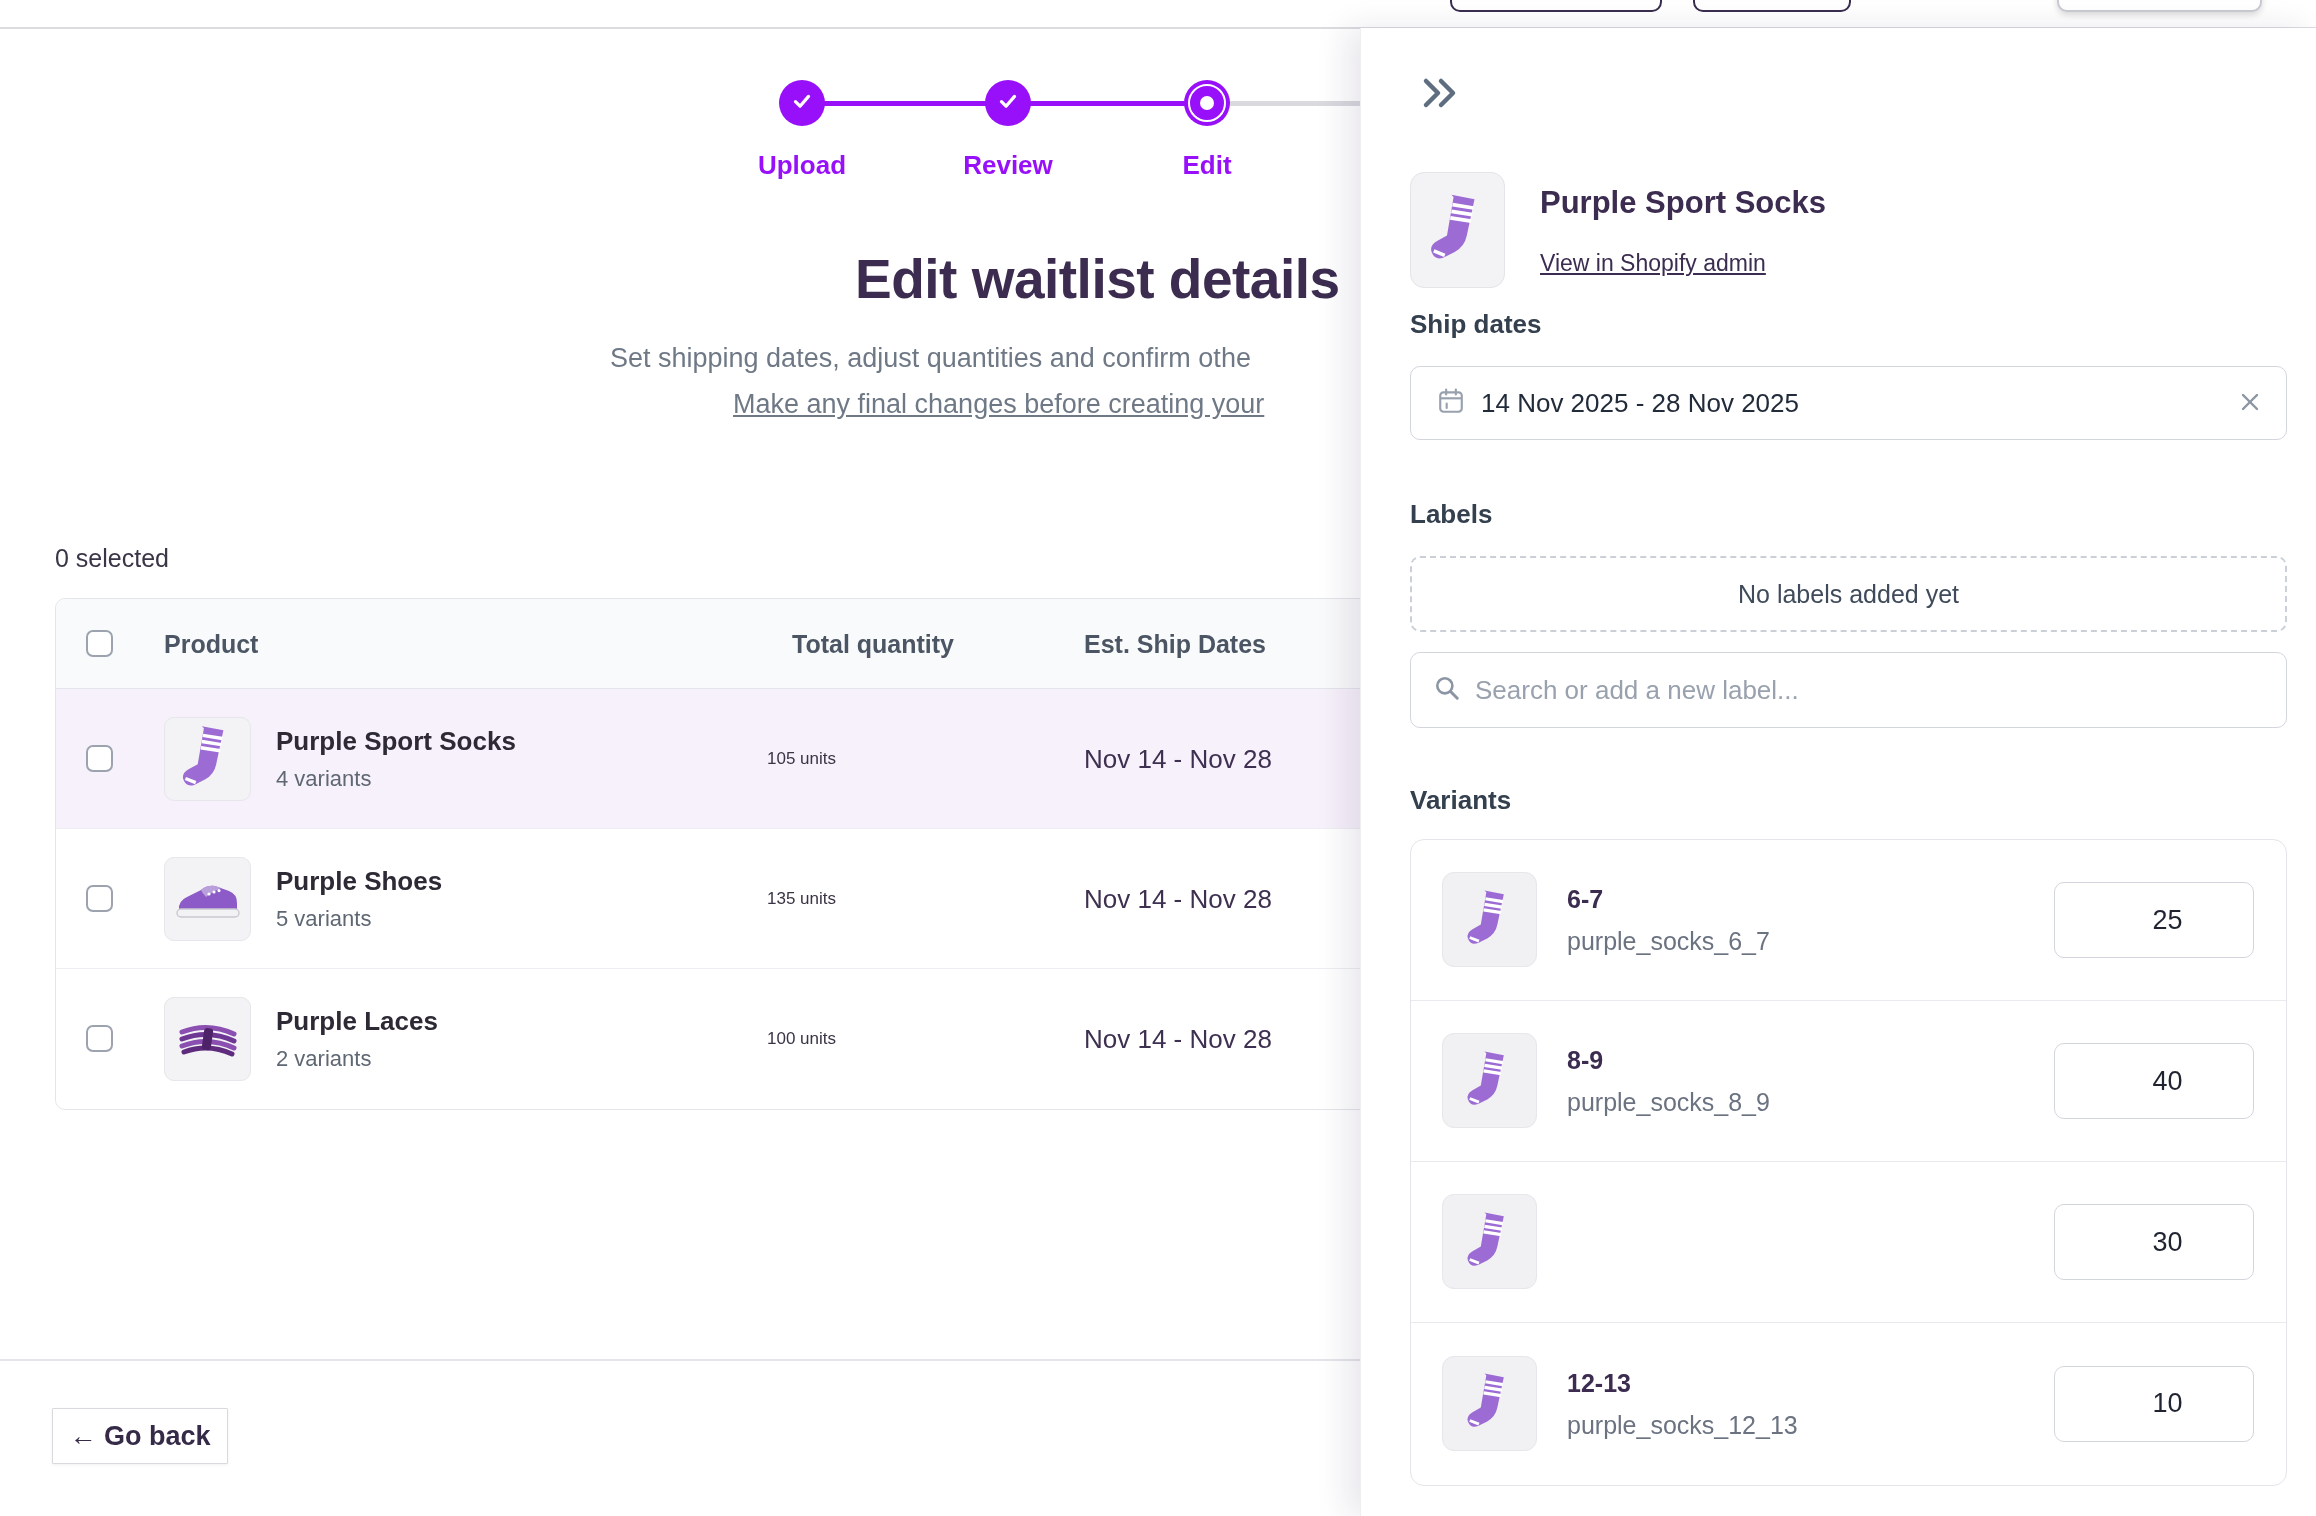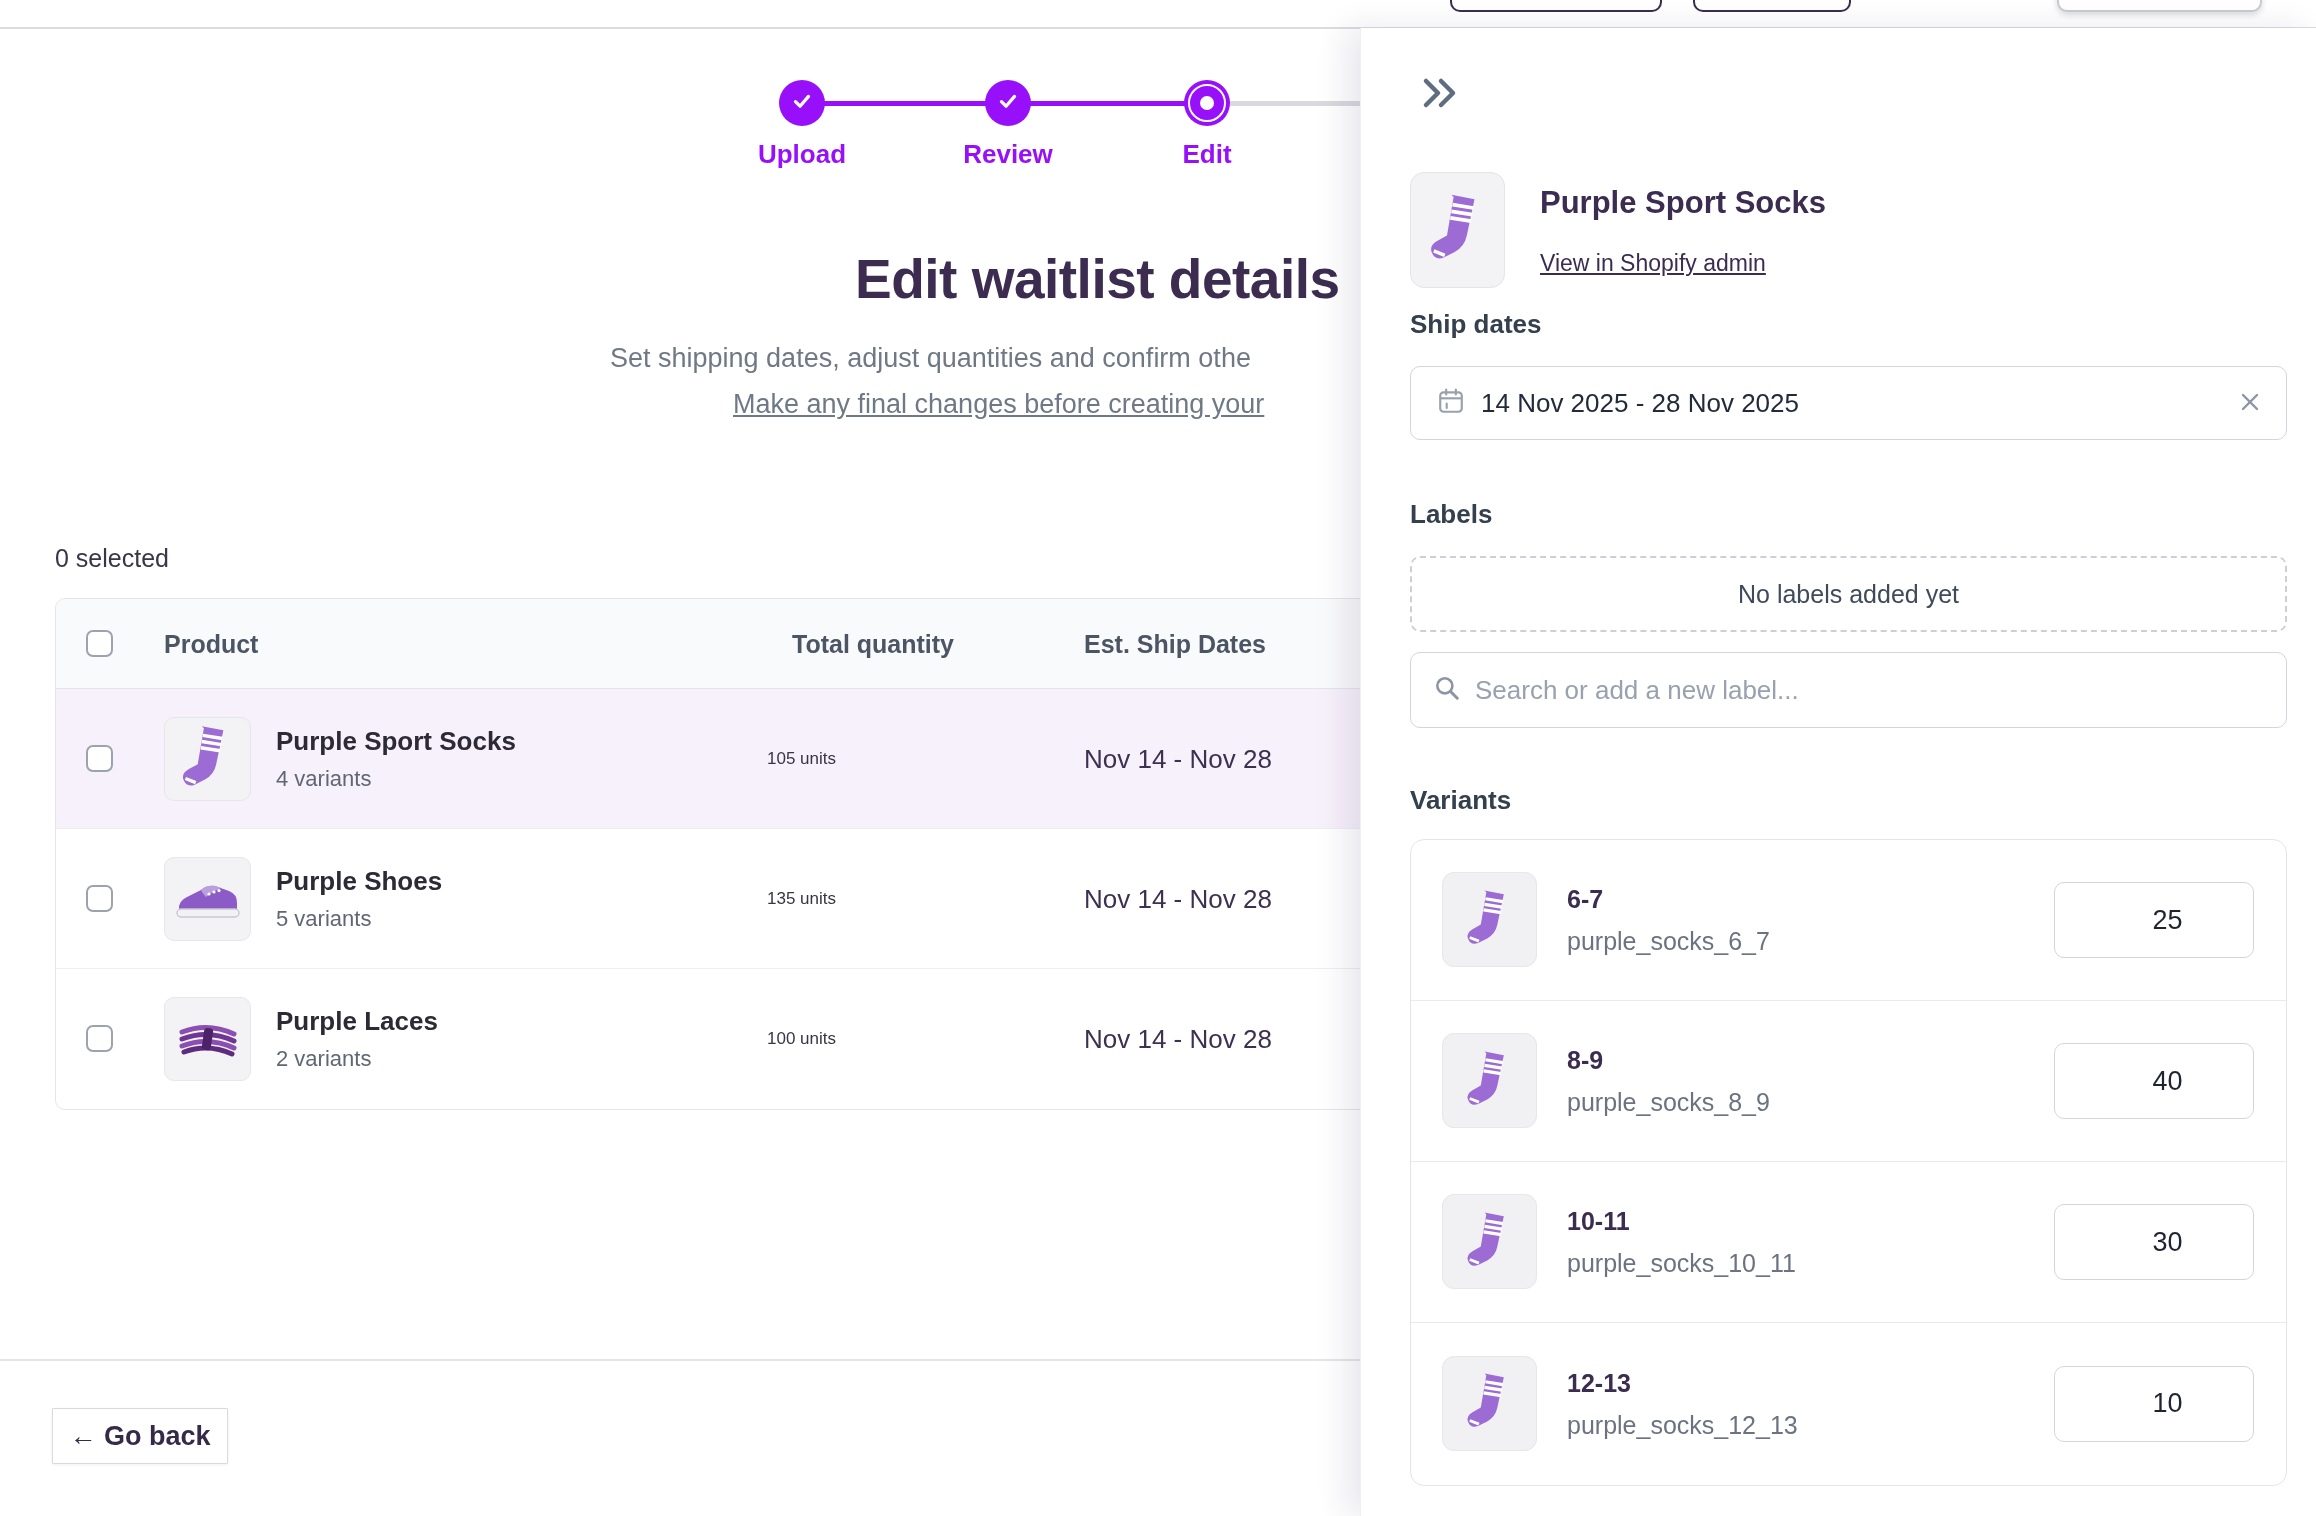--- a/index.html
+++ b/index.html
@@ -17,21 +17,21 @@
   
   .step-seg { position:absolute; height:5px; top:101px; }
   .seg-purple { left:802px; width:405px; background:var(--accent); }
   .seg-gray { left:1207px; width:200px; background:#D9D9DE; }
   .step-circle { position:absolute; top:80px; width:46px; height:46px; border-radius:50%; background:var(--accent); display:flex; align-items:center; justify-content:center; }
   .step-circle.c1 { left:779px; }
   .step-circle.c2 { left:985px; }
   .step-circle.c3 { left:1184px; }
   .step-circle.current::before { content:""; position:absolute; inset:4px; border:2.5px solid #fff; border-radius:50%; }
   .step-circle.current::after { content:""; position:absolute; left:50%; top:50%; width:14px; height:14px; margin:-7px 0 0 -7px; background:#fff; border-radius:50%; }
-  .step-label { position:absolute; top:139px; width:200px; text-align:center; font-size:26px; font-weight:600; color:var(--accent); }
+  .step-label { position:absolute; top:150px; width:200px; text-align:center; font-size:26px; font-weight:600; color:var(--accent); }
   .step-label.l1 { left:702px; }
   .step-label.l2 { left:908px; }
   .step-label.l3 { left:1107px; }
 
   
   .hero-title { position:absolute; left:855px; top:247px; font-size:55px; font-weight:bold; color:#3B2C50; white-space:nowrap; letter-spacing:-0.5px; }
   .hero-sub { position:absolute; font-size:27px; color:#6F7986; white-space:nowrap; }
   .hero-sub.s1 { left:610px; top:343px; }
   .hero-sub.s2 { left:733px; top:389px;text-decoration:underline; }
 
@@ -290,24 +290,20 @@
       <div class="vrow">
         <div class="vthumb">
           <svg width="56" height="70" viewBox="0 0 60 76">
               <path d="M24 6 L45 10 L38 43 Q36 53 27 58 L17 63 Q9 66 6 58 Q4 52 11 48 L20 43 L26 8 Z" fill="#9C6BD4"></path>
               <line x1="25" y1="15" x2="44" y2="18" stroke="#fff" stroke-width="3.4"></line>
               <line x1="24" y1="21" x2="43" y2="24" stroke="#fff" stroke-width="3.4"></line>
               <line x1="23" y1="27" x2="42" y2="30" stroke="#fff" stroke-width="3.4"></line>
               <line x1="8" y1="57" x2="18" y2="61" stroke="#fff" stroke-width="3.2"></line>
             </svg>
         </div>
-        <div class="vtext">
-          <div class="vsize">10-11</div>
-          <div class="vsku">purple_socks_10_11</div>
-        </div>
         <input class="vqty" type="text" value="30" style="">
       </div>
 
       <div class="vrow">
         <div class="vthumb">
           <svg width="56" height="70" viewBox="0 0 60 76">
               <path d="M24 6 L45 10 L38 43 Q36 53 27 58 L17 63 Q9 66 6 58 Q4 52 11 48 L20 43 L26 8 Z" fill="#9C6BD4"></path>
               <line x1="25" y1="15" x2="44" y2="18" stroke="#fff" stroke-width="3.4"></line>
               <line x1="24" y1="21" x2="43" y2="24" stroke="#fff" stroke-width="3.4"></line>
               <line x1="23" y1="27" x2="42" y2="30" stroke="#fff" stroke-width="3.4"></line>

